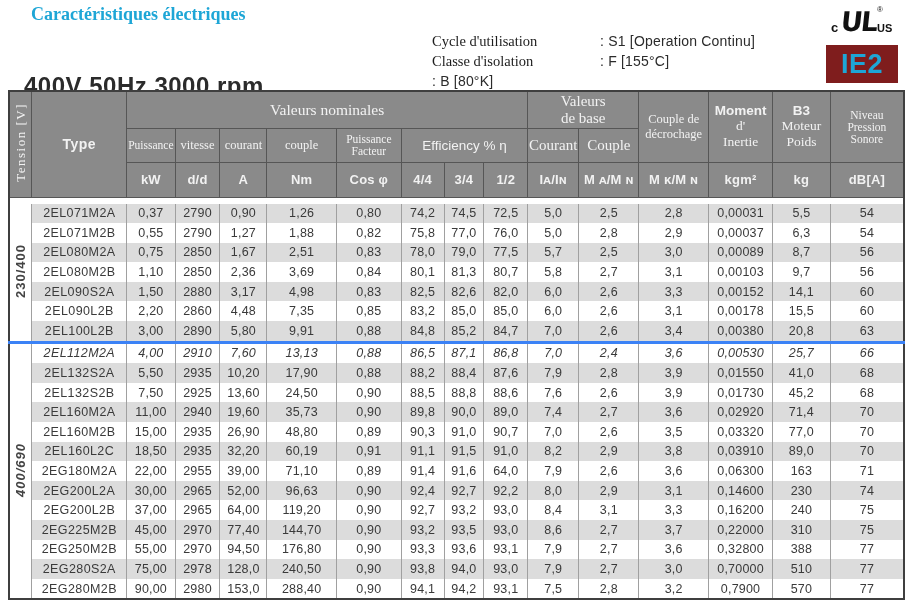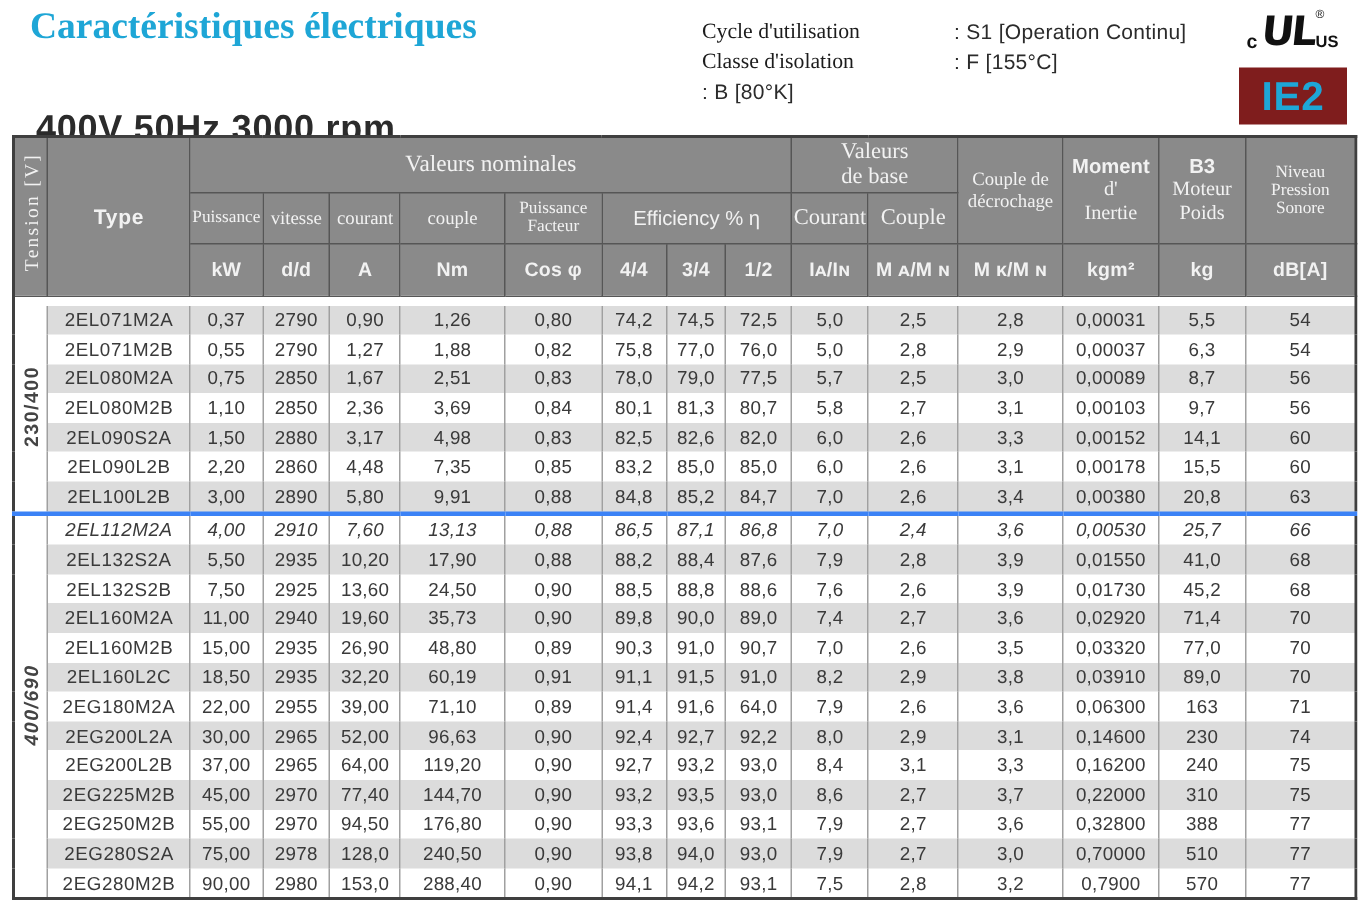--- a/index.html
+++ b/index.html
@@ -1,24 +1,24 @@
 <!DOCTYPE html>
 <html><head>
 <meta charset="utf-8">
 <style>
   html,body{margin:0;padding:0;background:#fff;}
   body{width:905px;height:602px;position:relative;overflow:hidden;
        font-family:"Liberation Sans",sans-serif;color:#333;}
 
   
-  .page-title{position:absolute;left:20px;top:4px;
-    font-family:"Liberation Serif",serif;font-weight:bold;font-size:25px;}
+  .page-title{position:absolute;left:31px;top:4px;
+    font-family:"Liberation Serif",serif;font-weight:bold;font-size:18px;}
   .subtitle{position:absolute;left:24px;top:72px;font-size:24px;font-weight:600;
     color:#2b2b2b;letter-spacing:0.5px;}
-  .info-block{position:absolute;left:432px;top:11px;font-size:14px;margin-left:36px;}
+  .info-block{position:absolute;left:432px;top:31px;font-size:14px;}
   .info-row{display:flex;line-height:20px;}
   .info-label{width:168px;font-family:"Liberation Serif",serif;color:#1c1c1c;font-size:14.5px;}
   .info-value{color:#2b2b2b;letter-spacing:0.2px;}
 
   
   .ul-mark{position:absolute;left:831px;top:6px;width:60px;height:36px;color:#111;}
   .ul-c{position:absolute;left:0;top:14px;font-size:13px;font-weight:bold;}
   .ul-main{position:absolute;left:10px;top:0px;font-size:27px;font-weight:bold;
     font-family:"DejaVu Sans",sans-serif;transform:skewX(-6deg);letter-spacing:-2px;}
   .ul-reg{position:absolute;left:46px;top:-1px;font-size:8px;}

